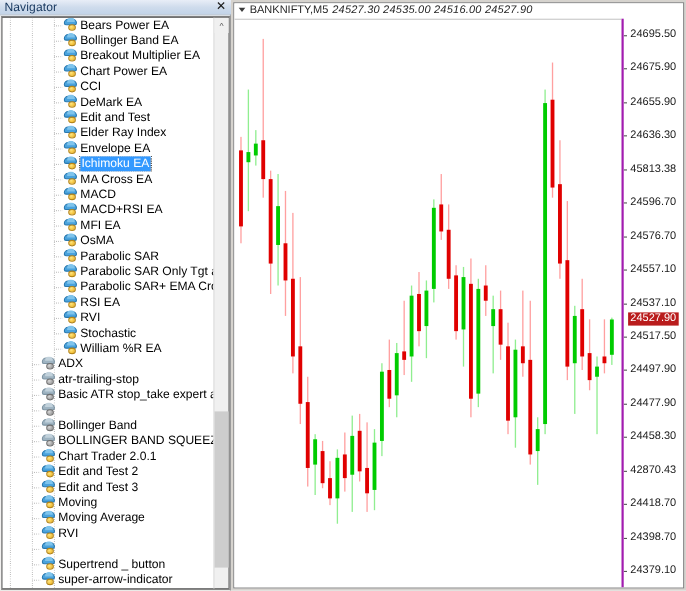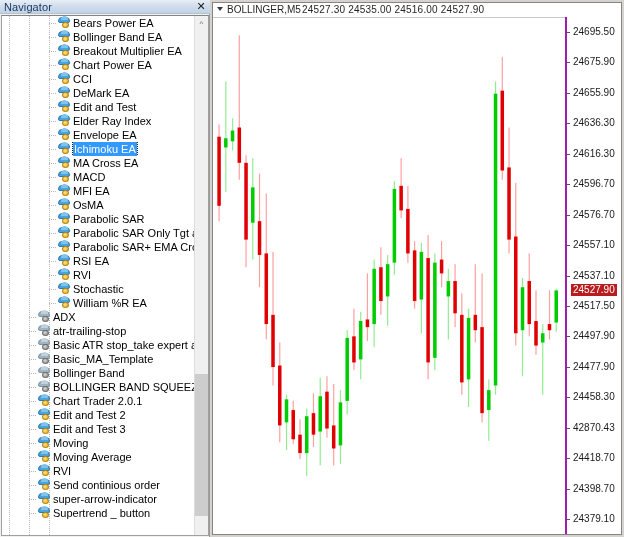--- a/index.html
+++ b/index.html
@@ -203,20 +203,21 @@
     border-right: 3.5px solid transparent;
     border-top: 4px solid #3a3a3a;
     cursor: pointer;
   }
   #chart-symbol {
     position: absolute; left: 14px; top: 0;
   }
   #chart-ohlc {
     position: absolute; left: 89px; top: 0;
     letter-spacing: 0.2px;
+    font-style: italic;
   }
 
   #plot {
     position: absolute;
     left: 0; top: 14px;
     width: 352px; height: 517px;
     background: #ffffff;
     border-top: 1px solid #c8c8c8;
     box-sizing: border-box;
     overflow: hidden;
@@ -377,20 +378,28 @@
                 <div class="coin"></div>
               </div>
               <div class="lbl">MACD</div>
             </div>
             <div class="node d2">
               <div class="elbow"></div>
               <div class="ico">
                 <div class="cloud"></div>
                 <div class="coin"></div>
               </div>
+              <div class="lbl">MACD+RSI EA</div>
+            </div>
+            <div class="node d2">
+              <div class="elbow"></div>
+              <div class="ico">
+                <div class="cloud"></div>
+                <div class="coin"></div>
+              </div>
               <div class="lbl">MFI EA</div>
             </div>
             <div class="node d2">
               <div class="elbow"></div>
               <div class="ico">
                 <div class="cloud"></div>
                 <div class="coin"></div>
               </div>
               <div class="lbl">OsMA</div>
             </div>
@@ -473,21 +482,20 @@
                 <div class="coin"></div>
               </div>
               <div class="lbl">Basic ATR stop_take expert advi</div>
             </div>
             <div class="node d1">
               <div class="elbow"></div>
               <div class="ico gray">
                 <div class="cloud"></div>
                 <div class="coin"></div>
               </div>
-              <div class="lbl">Basic_MA_Template</div>
             </div>
             <div class="node d1">
               <div class="elbow"></div>
               <div class="ico gray">
                 <div class="cloud"></div>
                 <div class="coin"></div>
               </div>
               <div class="lbl">Bollinger Band</div>
             </div>
             <div class="node d1">
@@ -545,54 +553,53 @@
                 <div class="coin"></div>
               </div>
               <div class="lbl">RVI</div>
             </div>
             <div class="node d1">
               <div class="elbow"></div>
               <div class="ico">
                 <div class="cloud"></div>
                 <div class="coin"></div>
               </div>
-              <div class="lbl">Send continious order</div>
+            </div>
+            <div class="node d1">
+              <div class="elbow"></div>
+              <div class="ico">
+                <div class="cloud"></div>
+                <div class="coin"></div>
+              </div>
+              <div class="lbl">Supertrend _ button</div>
             </div>
             <div class="node d1">
               <div class="elbow"></div>
               <div class="ico">
                 <div class="cloud"></div>
                 <div class="coin"></div>
               </div>
               <div class="lbl">super-arrow-indicator</div>
-            </div>
-            <div class="node d1">
-              <div class="elbow"></div>
-              <div class="ico">
-                <div class="cloud"></div>
-                <div class="coin"></div>
-              </div>
-              <div class="lbl">Supertrend _ button</div>
             </div>
           </div>
       </div>
 
       <div id="nav-vscroll">
         <div id="nav-vs-up">^</div>
         <div id="nav-vs-thumb"></div>
       </div>
 
     </div>
   </div>
 
   <div id="chart-window">
 
     <div id="chart-header">
       <div id="chart-caret"></div>
-      <span id="chart-symbol">BOLLINGER,M5</span>
+      <span id="chart-symbol">BANKNIFTY,M5</span>
       <span id="chart-ohlc">24527.30 24535.00 24516.00 24527.90</span>
     </div>
 
     <div id="plot">
       <svg id="candles" viewBox="0 0 352 516" preserveAspectRatio="none">
           <g>
             <rect x="5.47" y="106.42" width="1.2" height="96.75" fill="#ffa0a0"></rect>
             <rect x="4.32" y="118.71" width="3.51" height="69.11" fill="#e00000"></rect>
           </g>
           <g>
@@ -801,21 +808,21 @@
     <div id="price-axis">
         <div class="ptick" style="top: 15px;"></div>
         <div class="plabel" style="top: 10px;">24695.50</div>
         <div class="ptick" style="top: 45px;"></div>
         <div class="plabel" style="top: 40px;">24675.90</div>
         <div class="ptick" style="top: 76px;"></div>
         <div class="plabel" style="top: 71px;">24655.90</div>
         <div class="ptick" style="top: 106px;"></div>
         <div class="plabel" style="top: 101px;">24636.30</div>
         <div class="ptick" style="top: 137px;"></div>
-        <div class="plabel" style="top: 132px;">24616.30</div>
+        <div class="plabel" style="top: 132px;">45813.38</div>
         <div class="ptick" style="top: 167px;"></div>
         <div class="plabel" style="top: 162px;">24596.70</div>
         <div class="ptick" style="top: 198px;"></div>
         <div class="plabel" style="top: 193px;">24576.70</div>
         <div class="ptick" style="top: 228px;"></div>
         <div class="plabel" style="top: 223px;">24557.10</div>
         <div class="ptick" style="top: 259px;"></div>
         <div class="plabel" style="top: 254px;">24537.10</div>
         <div class="ptick" style="top: 289px;"></div>
         <div class="plabel" style="top: 284px;">24517.50</div>

